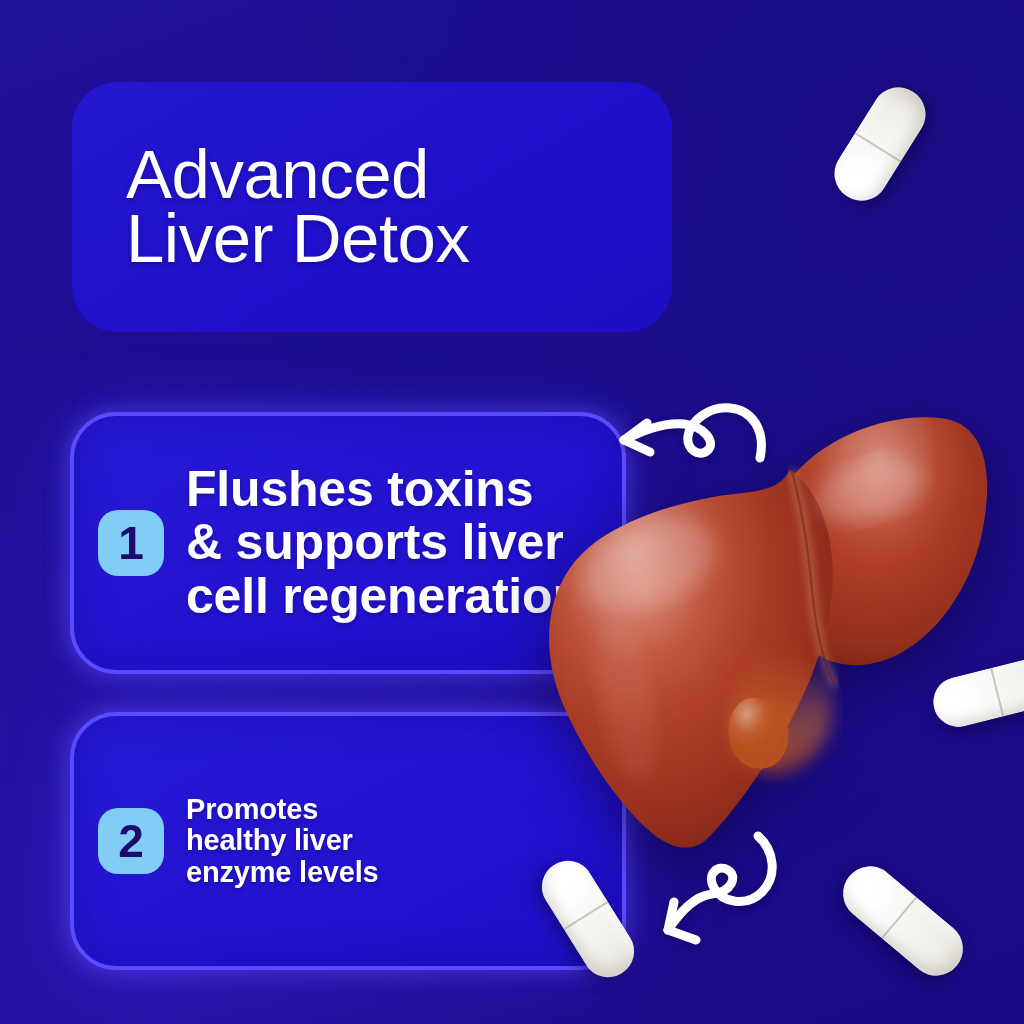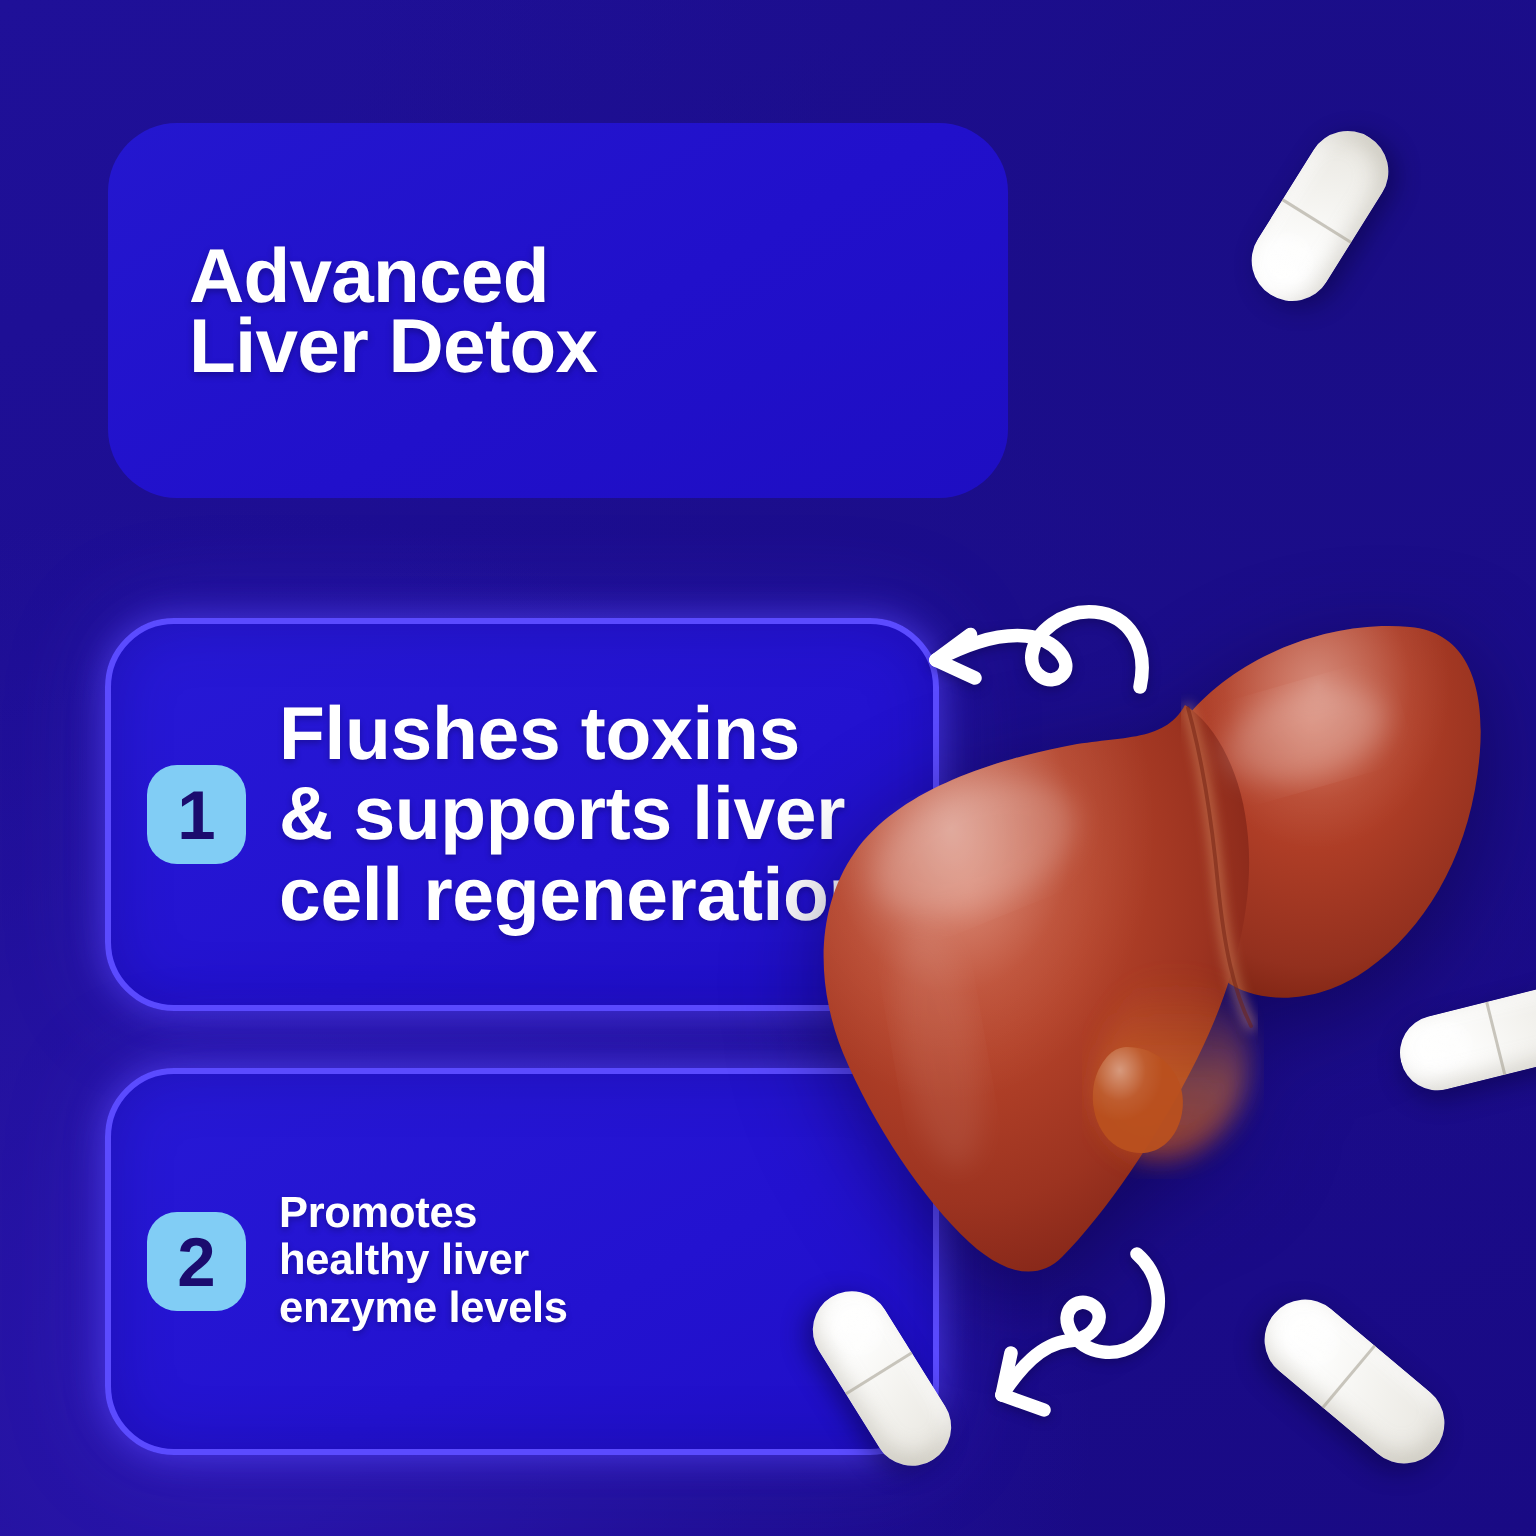--- a/index.html
+++ b/index.html
@@ -28,22 +28,22 @@
     position:absolute;
     left:72px; top:82px; width:600px; height:250px;
     background:linear-gradient(150deg,#2417cf 0%,#2110cb 55%,#1e0ec2 100%);
     border-radius:46px;
     display:flex; align-items:center;
     padding-left:54px;
     z-index:6;
   }
   #title-text{
     color:#ffffff;
-    font-size:51px;
-    font-weight:bold;
+    font-size:69px;
+    font-weight:normal;
     line-height:0.93;
     letter-spacing:-0.5px;
     white-space:pre-line;
     text-shadow:0 2px 5px rgba(5,0,45,.35);
   }
 
   
   .feature-card{
     position:absolute;
     left:70px;

